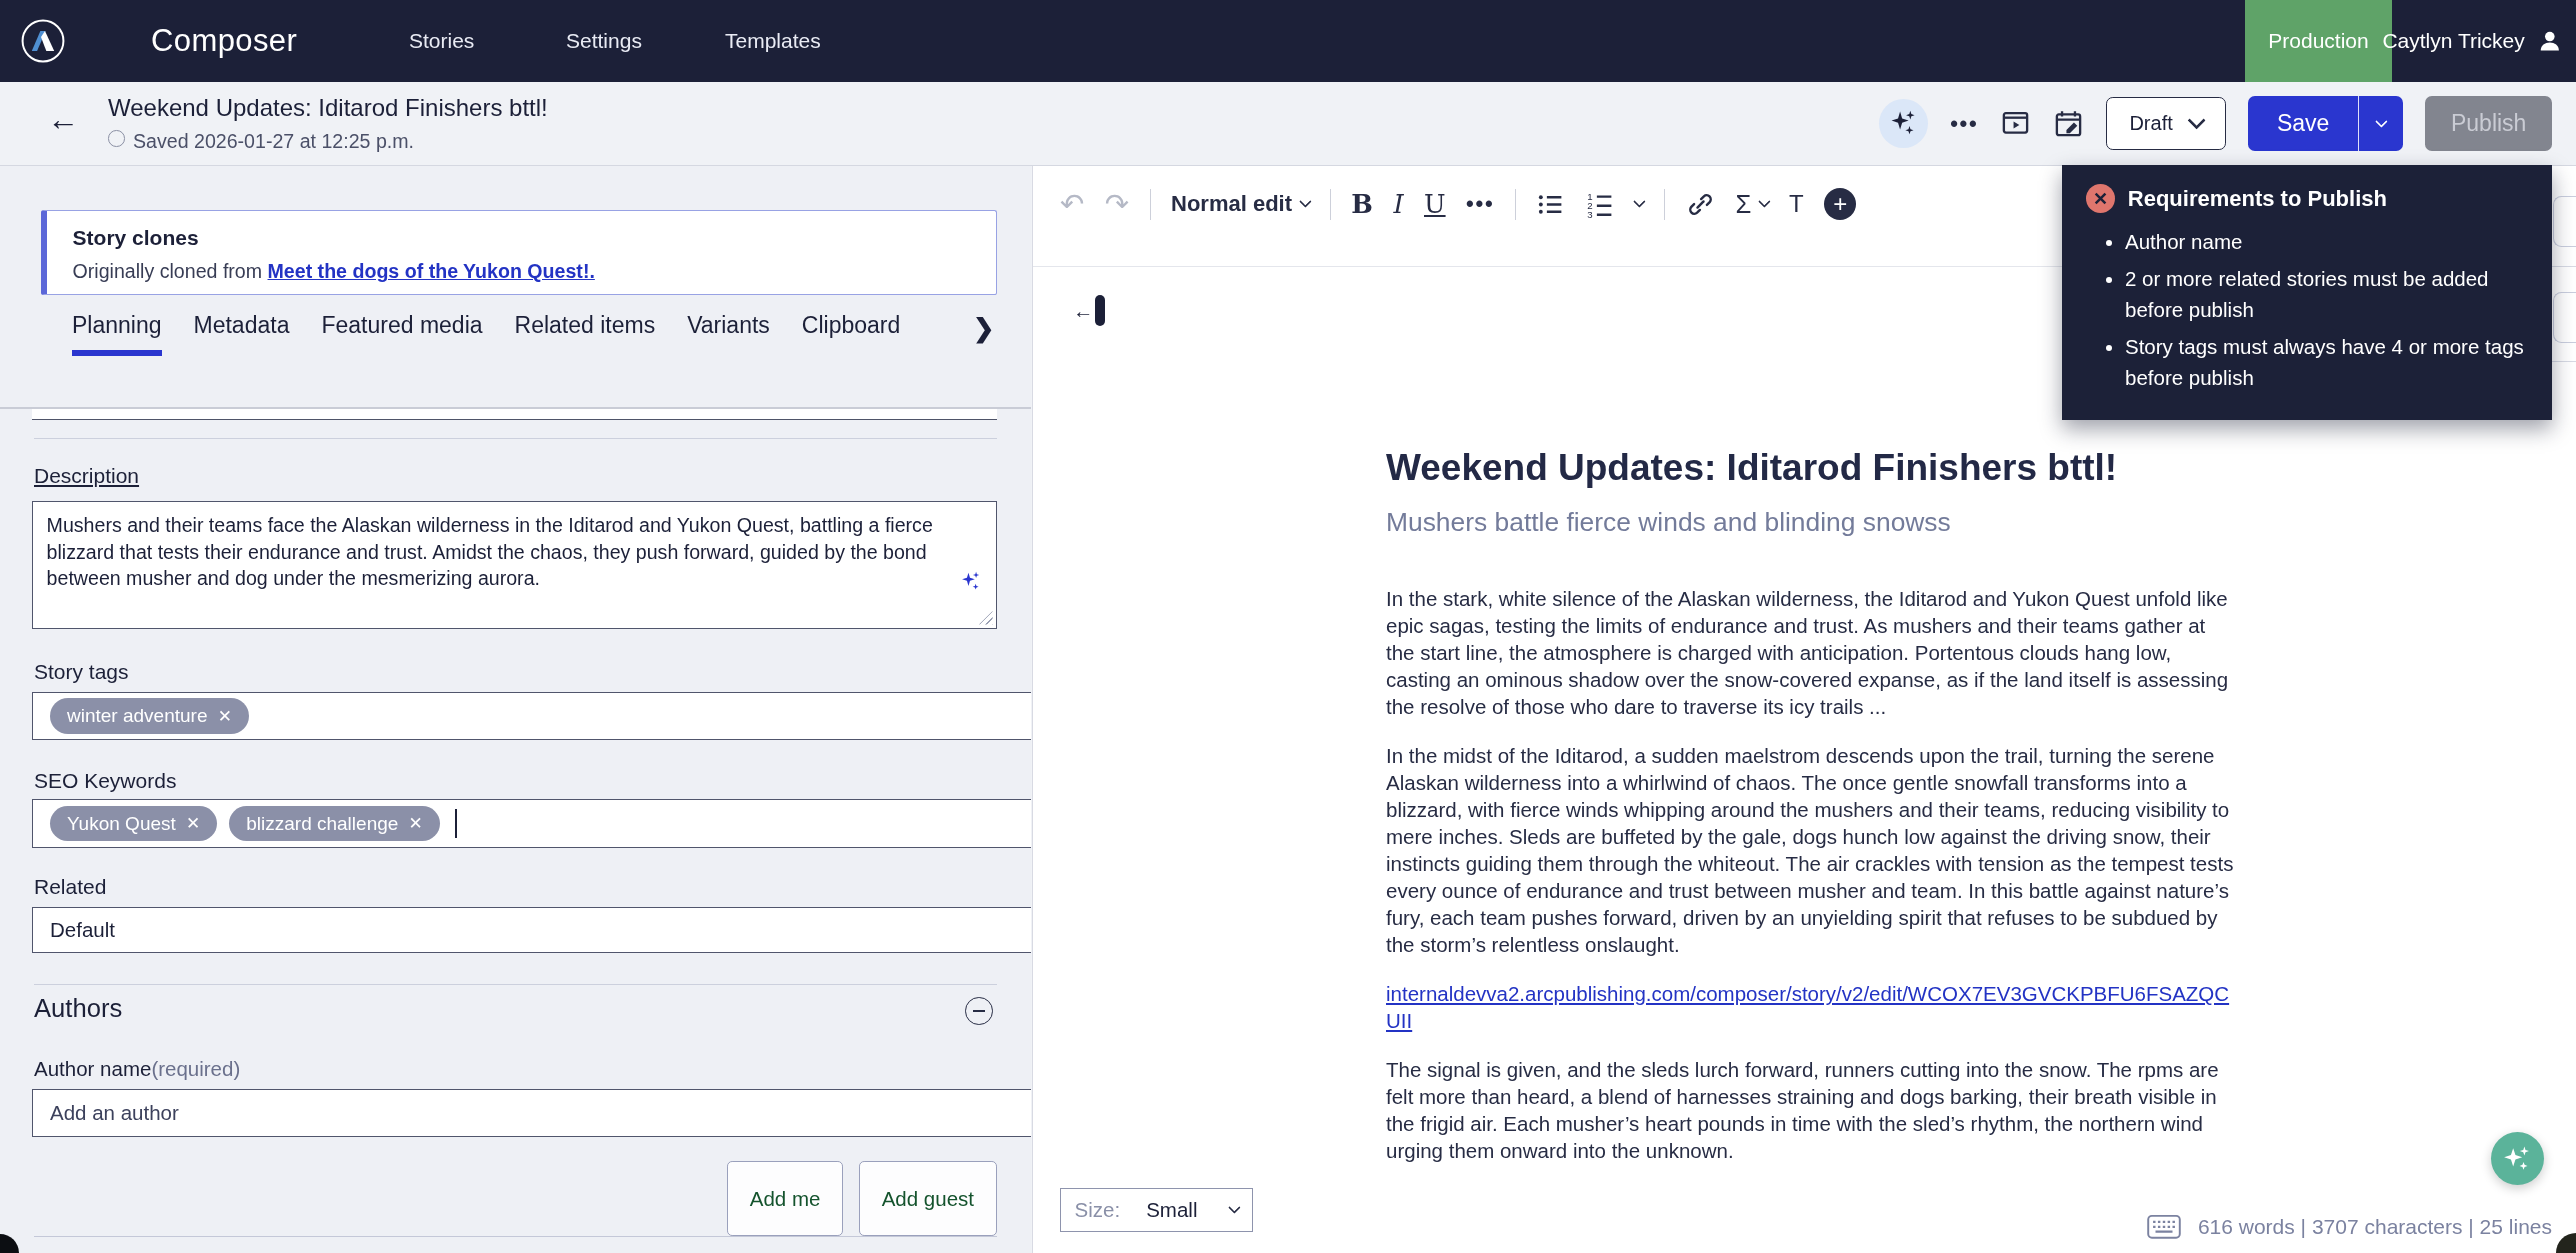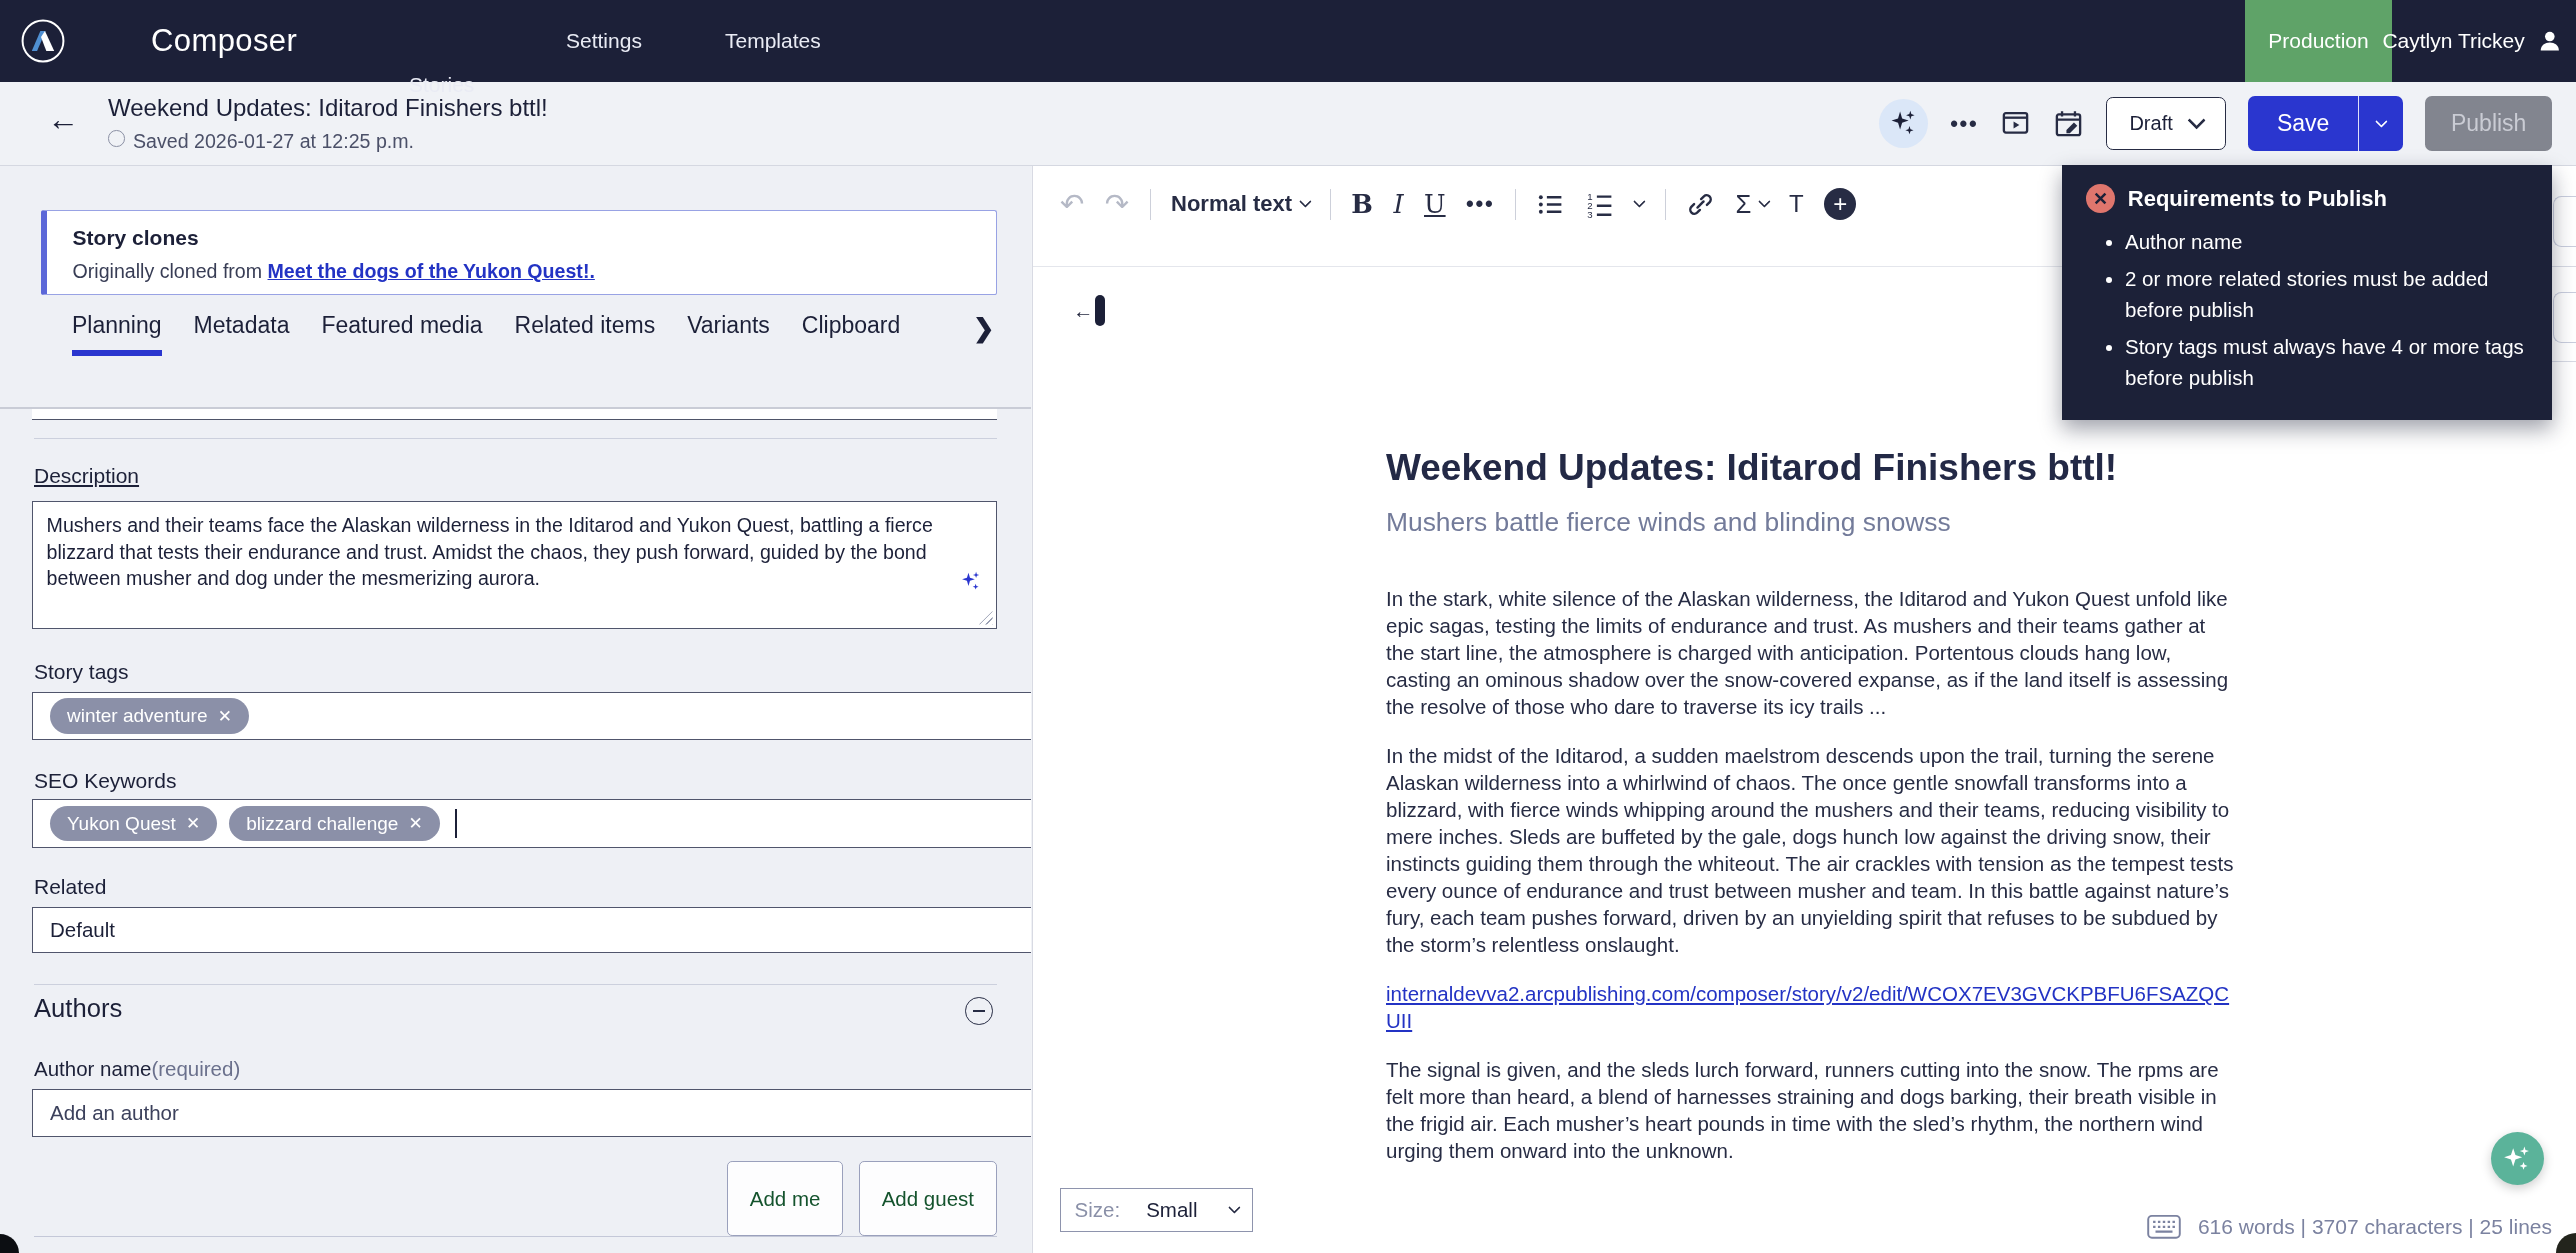--- a/index.html
+++ b/index.html
@@ -4,21 +4,21 @@
 <style>
   html,body{margin:0;padding:0;background:#f0f2f6;}
   .app{position:relative;width:2576px;height:1253px;overflow:hidden;
        font-family:"Liberation Sans",sans-serif;color:#1c2038;background:#f0f2f6;}
 
   
   .topbar{position:absolute;top:0;left:0;right:0;height:82px;background:#1c2038;z-index:20;}
   .logo{position:absolute;left:13.6px;top:12px;width:58px;height:58px;}
   .brand{position:absolute;left:151px;top:0;height:82px;line-height:82px;color:#fff;font-size:31px;letter-spacing:0.4px;}
   .topnav{position:absolute;top:0;height:82px;line-height:82px;color:#e9ebf4;font-size:21px;cursor:pointer;}
-  .nav-stories{left:409px;margin-top:44px;} .nav-settings{left:566px;} .nav-templates{left:725px;}
+  .nav-stories{left:409px;} .nav-settings{left:566px;} .nav-templates{left:725px;}
   .env{position:absolute;left:2245px;top:0;width:147px;height:82px;background:#5fa368;color:#fff;
        display:flex;align-items:center;justify-content:center;font-size:21px;}
   .user{position:absolute;right:13.6px;top:0;height:82px;display:flex;align-items:center;gap:12px;color:#fff;font-size:21px;}
 
   
   .pageheader{position:absolute;top:82px;left:0;right:0;height:83px;background:#f0f2f6;border-bottom:0.9px solid #d5d8e1;z-index:10;}
   .back{position:absolute;left:47px;top:20.5px;font-size:32px;color:#1c2038;line-height:1;cursor:pointer;}
   .ph-title{position:absolute;left:108px;top:12px;font-size:24px;font-weight:500;color:#1c2038;}
   .ph-saved{position:absolute;left:108px;top:48px;font-size:19.6px;color:#4b5068;display:flex;align-items:flex-start;gap:8.5px;}
   .saved-dot{width:14.5px;height:14.5px;border:1.7px solid #8b90a4;border-radius:50%;display:inline-block;}
@@ -313,21 +313,21 @@
     <div class="corner-bl"></div>
   </div>
 
   <div class="editor">
 
     <div class="toolbar">
       <span class="tb-item tb-muted">↶</span>
       <span class="tb-item tb-muted">↷</span>
       <span class="tb-sep"></span>
       <span class="tb-item tb-style">
-        <span>Normal text</span>
+        <span>Normal edit</span>
         <span class="chev small"></span>
       </span>
       <span class="tb-sep"></span>
       <span class="tb-item fmt fmt-b">B</span>
       <span class="tb-item fmt fmt-i">I</span>
       <span class="tb-item fmt fmt-u">U</span>
       <span class="tb-item ellipsis">•••</span>
       <span class="tb-sep"></span>
       <span class="tb-item">
         <svg width="29" height="29" viewBox="0 0 24 24" fill="none" stroke="#272c44" stroke-width="2">

